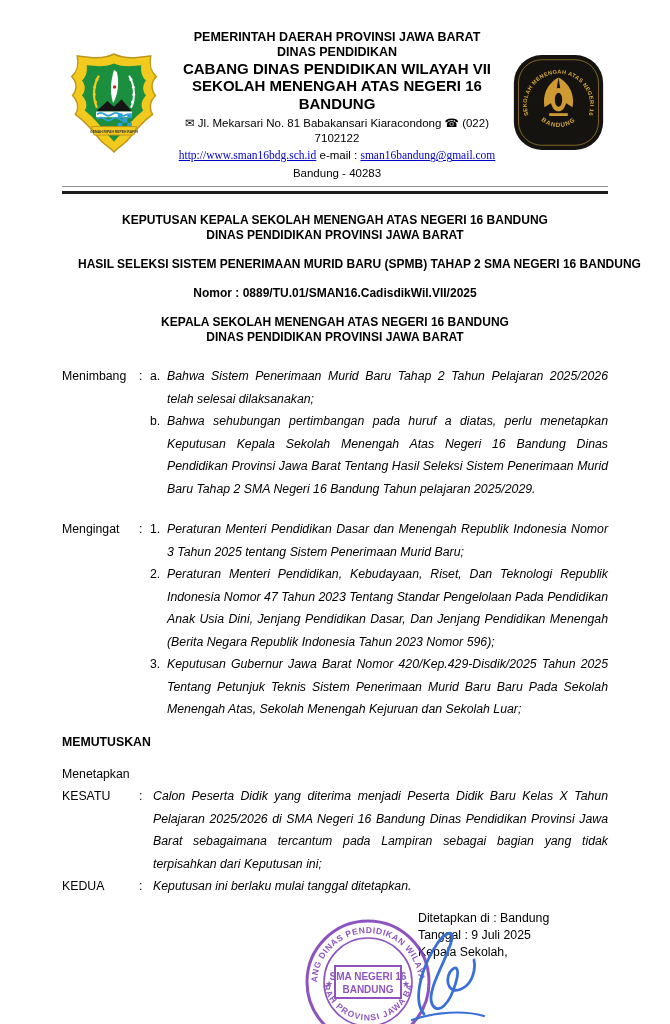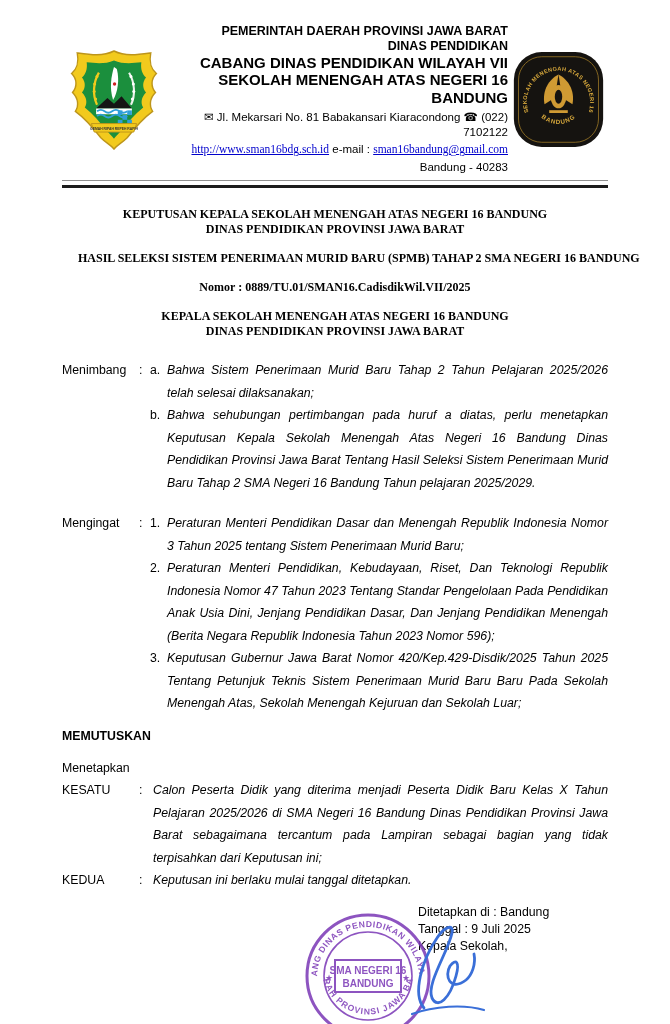--- a/index.html
+++ b/index.html
@@ -7,32 +7,32 @@
   .page {
     width: 670px; height: 1024px; background: #ffffff; position: relative;
     font-family: "Liberation Sans", sans-serif; color: #000; overflow: hidden;
   }
   .inner { padding: 24px 62px 0 62px; }
 
   
   .letterhead { display: flex; align-items: center; }
   .logo-left { width: 104px; flex: none; display: flex; justify-content: center; }
   .logo-right { width: 100px; flex: none; display: flex; justify-content: center; }
-  .lh-center { flex: 1; text-align: right; line-height: 1.18; }
+  .lh-center { flex: 1; text-align: center; line-height: 1.18; margin-top: 6px; }
   .lh-small { font-size: 12.5px; font-weight: bold; }
   .lh-big { font-size: 15px; font-weight: bold; }
   .lh-contact { font-size: 11.5px; margin-top: 3px; line-height: 1.3; }
   .lh-contact .link { color: #0000cc; text-decoration: underline; font-family: Liberation Serif, serif; }
   .glyph { font-size: 11.5px; }
 
   .rule-thin { border-top: 1.5px solid #909090; margin-top: 5px; }
   .rule-thick { border-top: 3px solid #1c1c1c; margin-top: 4px; }
 
   
-  .title-block { text-align: center; font-weight: bold; font-size: 12px; line-height: 15px; margin-top: 19px; font-family: Liberation Serif, serif; }
+  .title-block { text-align: center; font-weight: bold; font-size: 12px; line-height: 15px; margin-top: 19px; }
   .title-block .group { margin-bottom: 14px; }
   .nowrap { white-space: nowrap; padding-left: 16px; }
 
   
   .body { font-size: 12.3px; margin-top: 20px; }
   .row { display: flex; line-height: 22.5px; }
   .lbl { width: 77px; flex: none; }
   .col { width: 11px; flex: none; }
   .mkr { width: 17px; flex: none; }
   .col2 { width: 14px; flex: none; }

